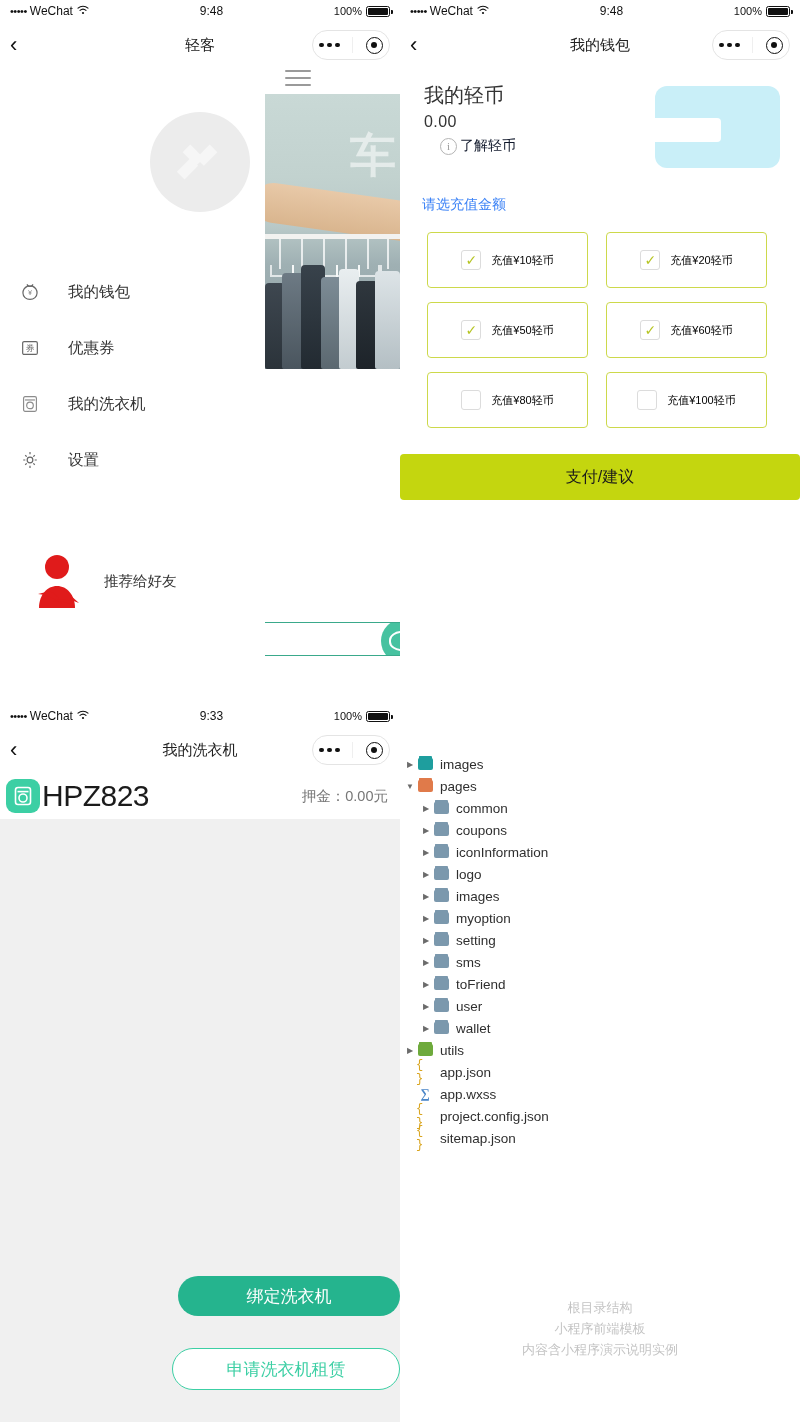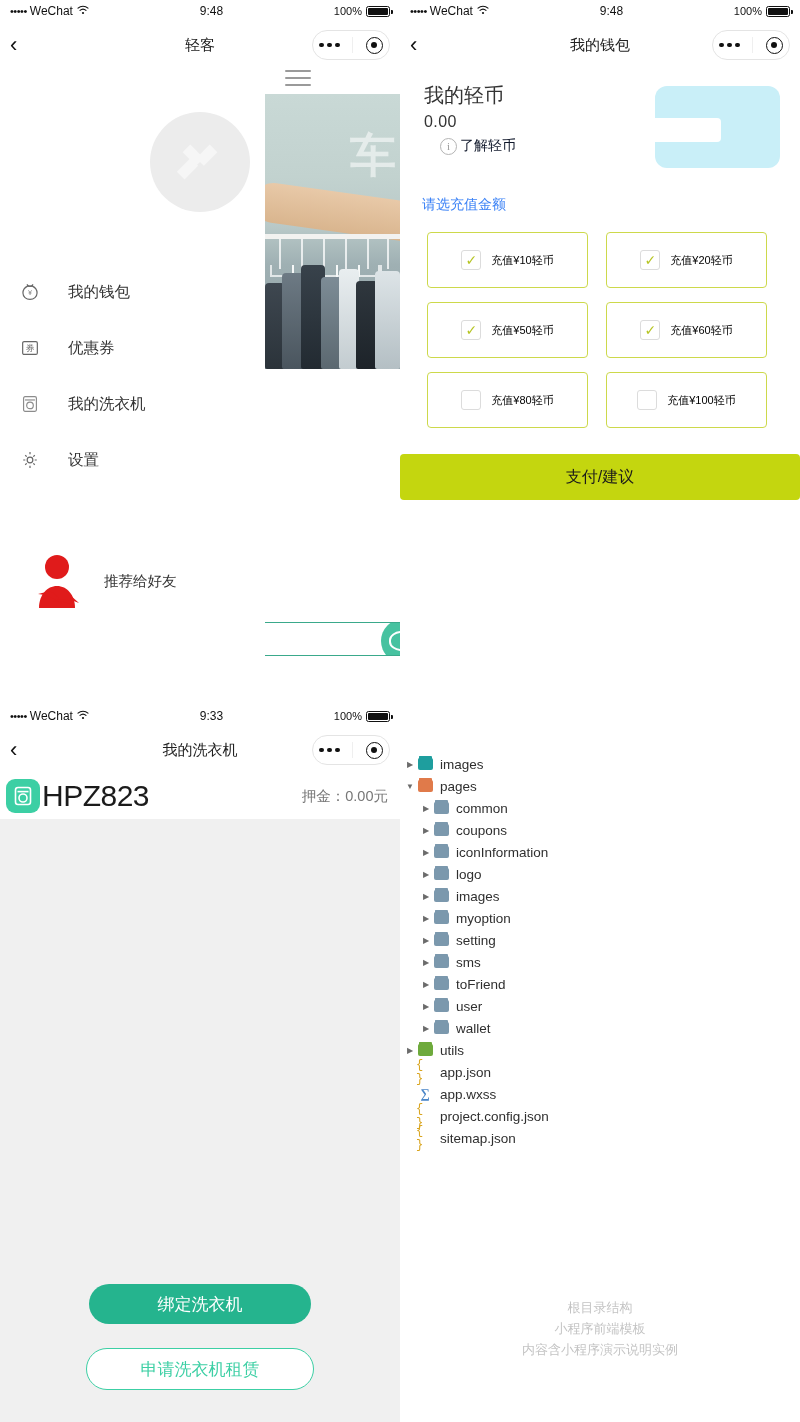--- a/index.html
+++ b/index.html
@@ -177,21 +177,21 @@
     padding: 0 12px 0 6px;
   }
   .machine-icon {
     width: 34px; height: 34px; border-radius: 9px; background: #3ccfa4;
     display:flex; align-items:center; justify-content:center; flex:0 0 auto;
   }
   .machine-name { font-size: 30px; color:#1b1b1b; margin-left: 2px; letter-spacing: -0.5px; }
   .machine-deposit { margin-left:auto; font-size: 14.5px; color:#777; }
   .machine-body { background: #f0f0f0; height: 100%; }
 
-  .btn-stack { position:absolute; left:0; right:0; bottom: 32px; display:flex; flex-direction:column; align-items:center; gap: 24px; }
+  .btn-stack { position:absolute; left:0; right:0; bottom: 32px; display:flex; flex-direction:column; align-items:flex-end; gap: 32px; }
   .btn-bind {
     width: 222px; height: 40px; border-radius: 20px; background: #25b48e;
     color:#fff; font-size: 17px; display:flex; align-items:center; justify-content:center;
   }
   .btn-rent {
     width: 228px; height: 42px; border-radius: 21px; background:#fff;
     border: 1.5px solid #3ccfa4; color: #3ccfa4; font-size: 17px;
     display:flex; align-items:center; justify-content:center;
   }
 

